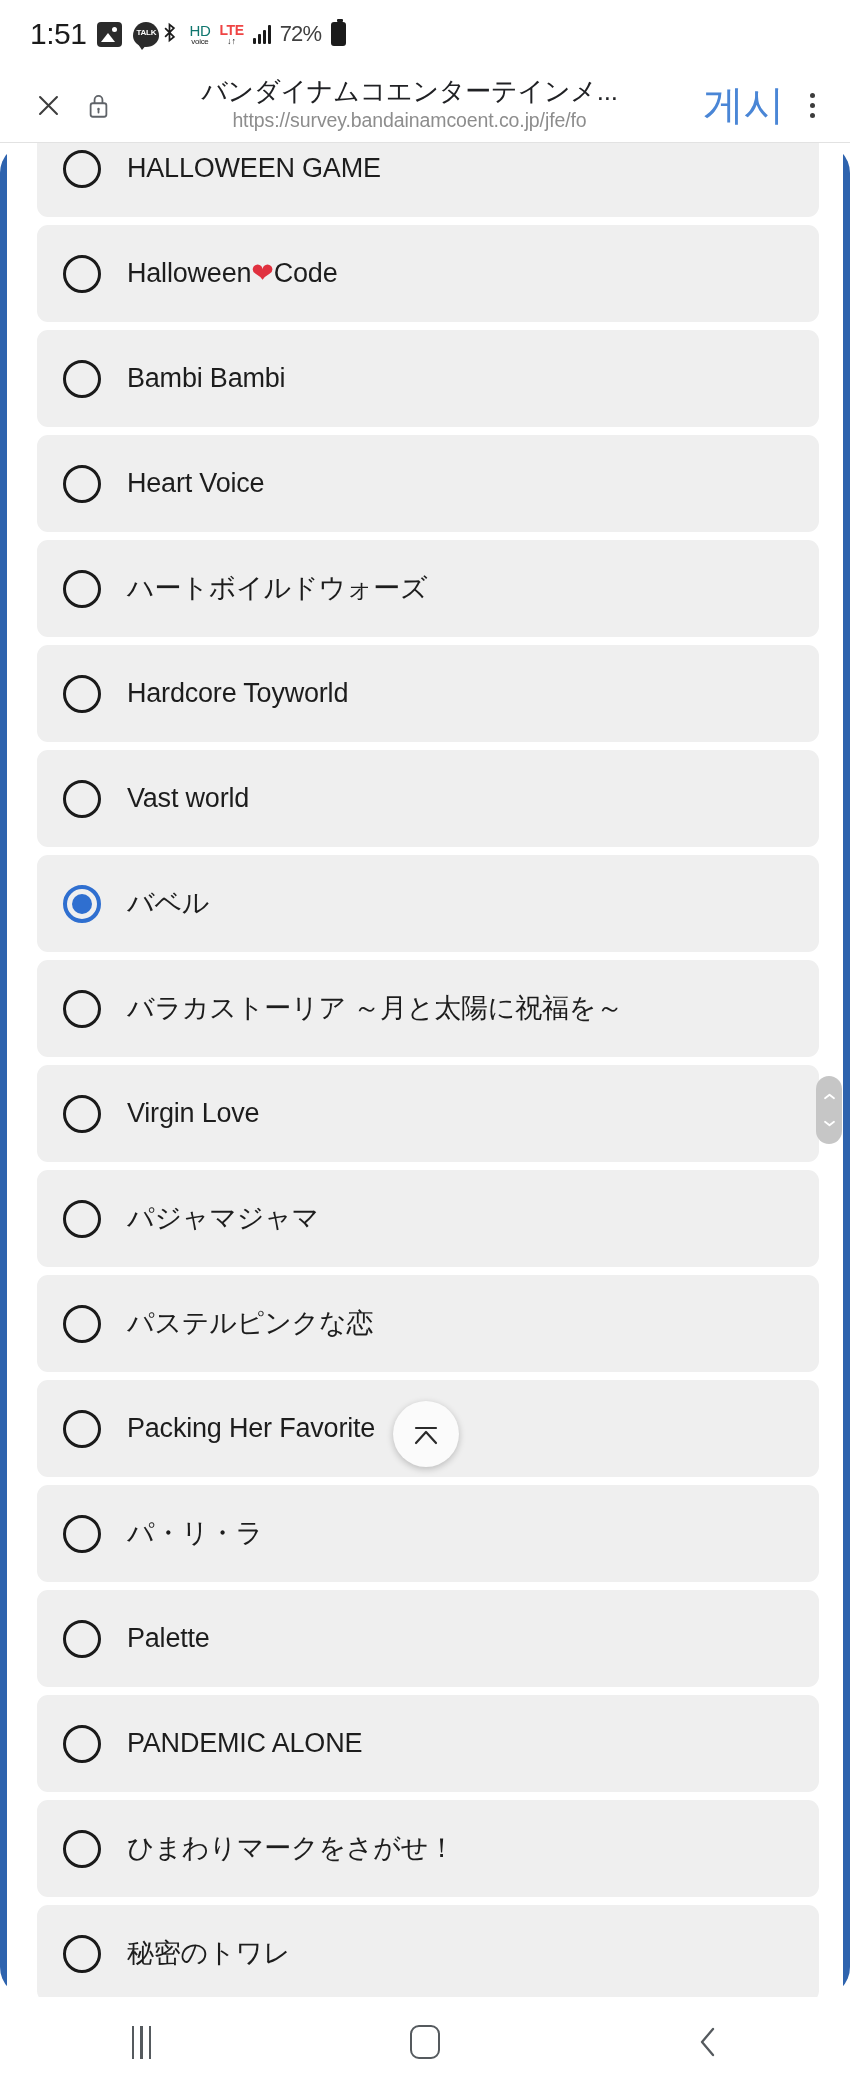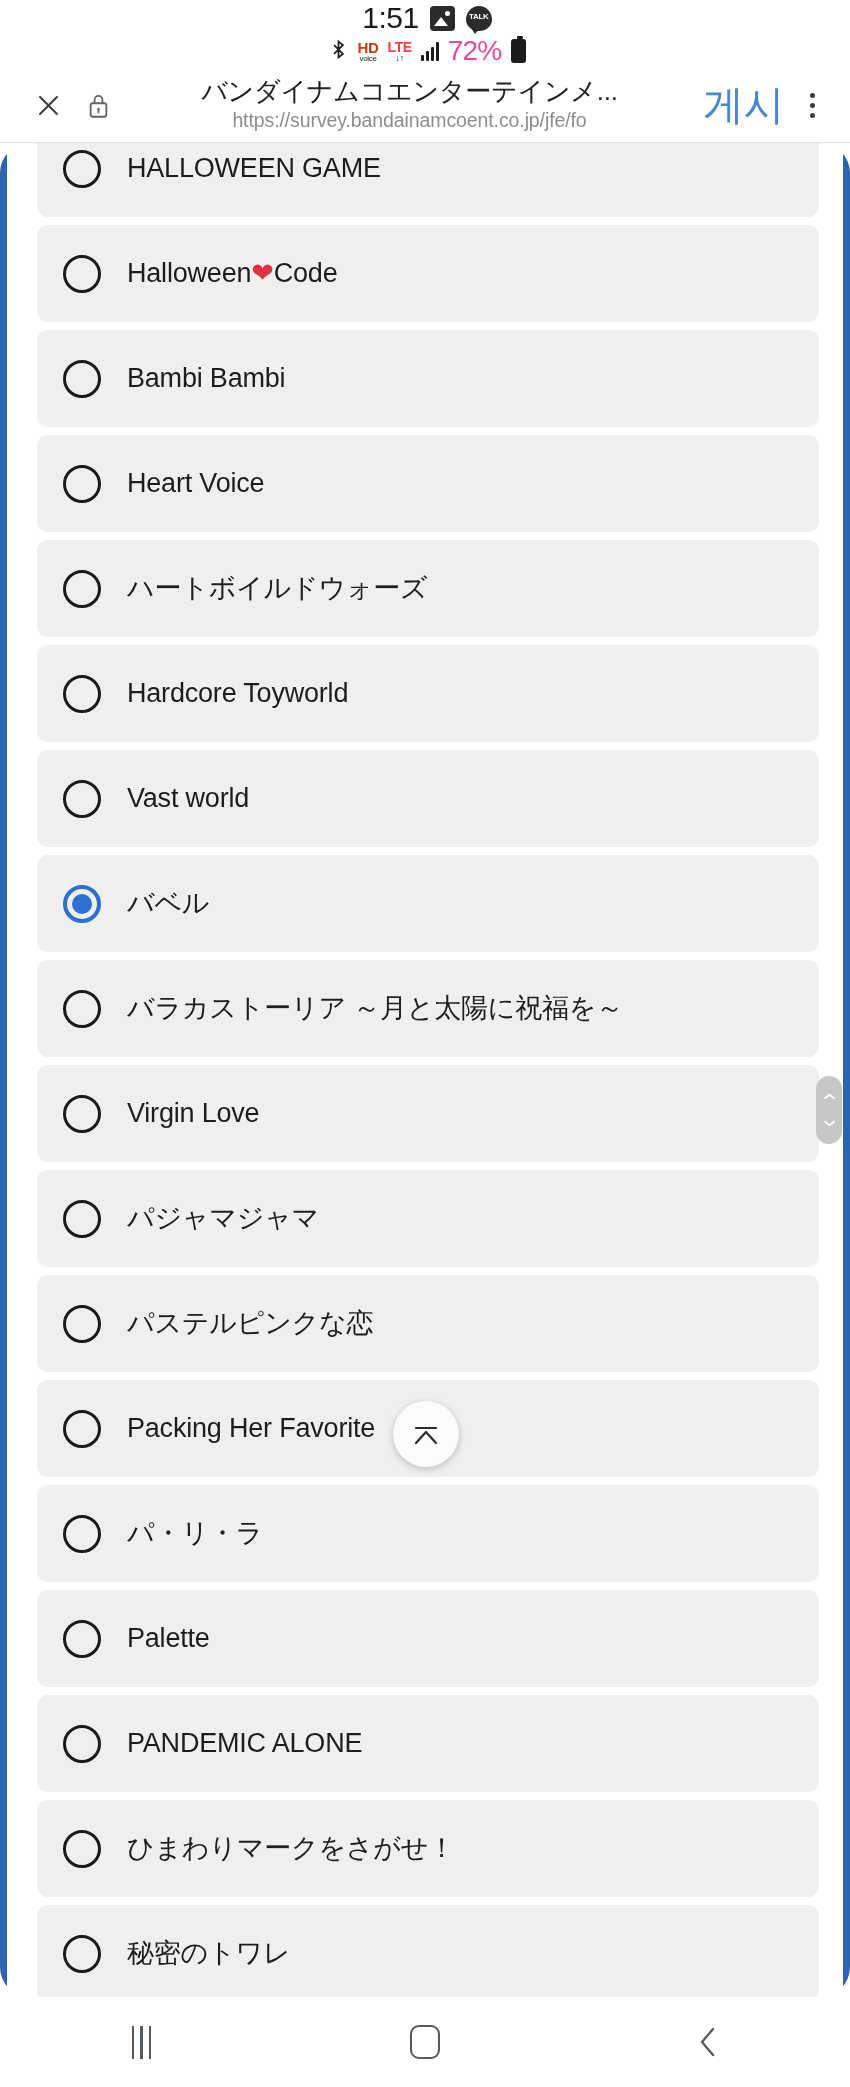--- a/index.html
+++ b/index.html
@@ -21,23 +21,22 @@
 
   
   .status-bar {
     position: absolute;
     top: 0; left: 0;
     width: 850px;
     height: 68px;
     background: #ffffff;
     display: flex;
     align-items: center;
-    justify-content: center;
+    justify-content: flex-start;
     padding: 0 26px 0 30px;
-    flex-direction: column;
   }
   .status-left {
     display: flex;
     align-items: center;
     gap: 11px;
   }
   .status-clock {
     font-size: 30px;
     color: #1b1b1b;
     letter-spacing: -0.5px;
@@ -98,42 +97,42 @@
     align-items: center;
     gap: 9px;
   }
   .sb-bt { font-size: 21px; color: #1b1b1b; line-height: 1; }
   .sb-hd {
     display: flex;
     flex-direction: column;
     align-items: center;
     line-height: 1;
   }
-  .sb-hd b { font-size: 15px; font-weight: 700; color: #c2410c; letter-spacing: -0.3px; }
+  .sb-hd b { font-size: 15px; font-weight: 400; color: #0f766e; letter-spacing: -0.3px; }
   .sb-hd i { font-size: 8px; font-style: normal; color: #1b1b1b; letter-spacing: -0.3px; }
   .sb-lte {
     display: flex;
     flex-direction: column;
     align-items: center;
     line-height: 1;
   }
   .sb-lte b { font-size: 14px; font-weight: 700; color: #ef4444; letter-spacing: -0.4px; }
   .sb-lte i { font-size: 9px; font-style: normal; color: #1b1b1b; }
   .sb-signal {
     display: flex;
     align-items: flex-end;
     gap: 2px;
     height: 19px;
   }
   .sb-signal span { width: 3px; background: #1b1b1b; border-radius: 1px; }
   .sb-signal span:nth-child(1) { height: 6px; }
   .sb-signal span:nth-child(2) { height: 10px; }
   .sb-signal span:nth-child(3) { height: 14px; }
   .sb-signal span:nth-child(4) { height: 19px; }
-  .sb-battery-text { font-size: 28px; color: #ec4899; letter-spacing: -0.8px; }
+  .sb-battery-text { font-size: 22px; color: #404040; letter-spacing: -0.8px; }
   .sb-battery {
     width: 15px; height: 24px;
     border: 2px solid #1b1b1b;
     border-radius: 3px;
     background: #1b1b1b;
     position: relative;
     margin-left: 1px;
   }
   .sb-battery::before {
     content: "";

